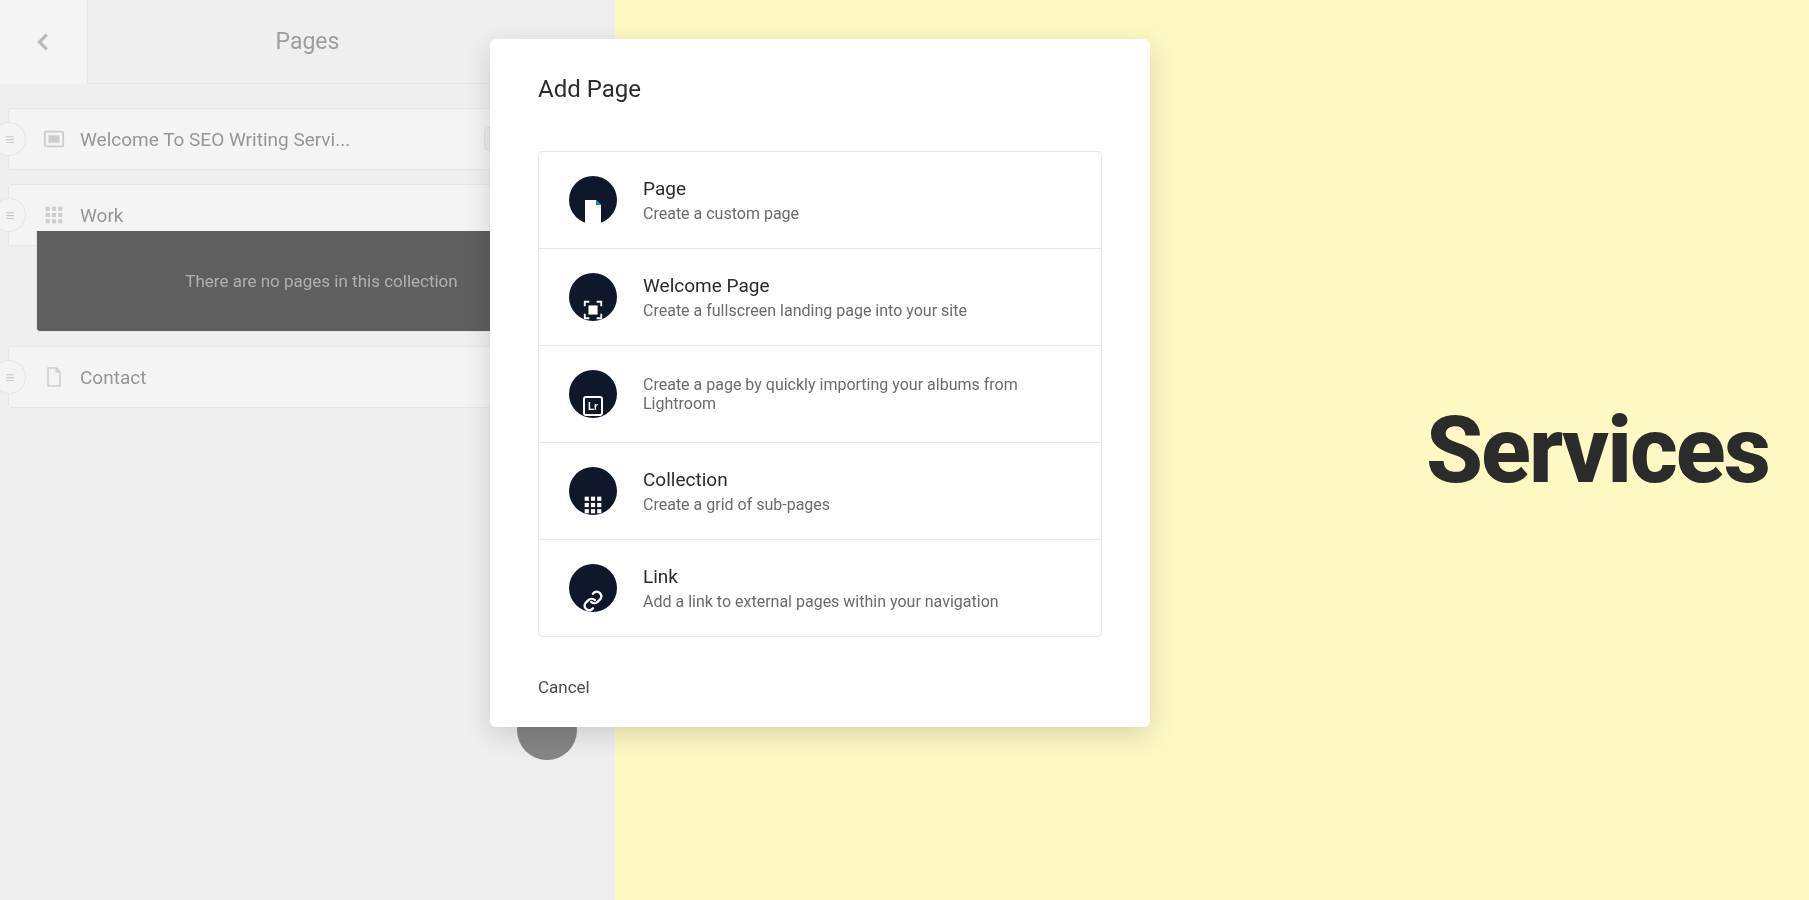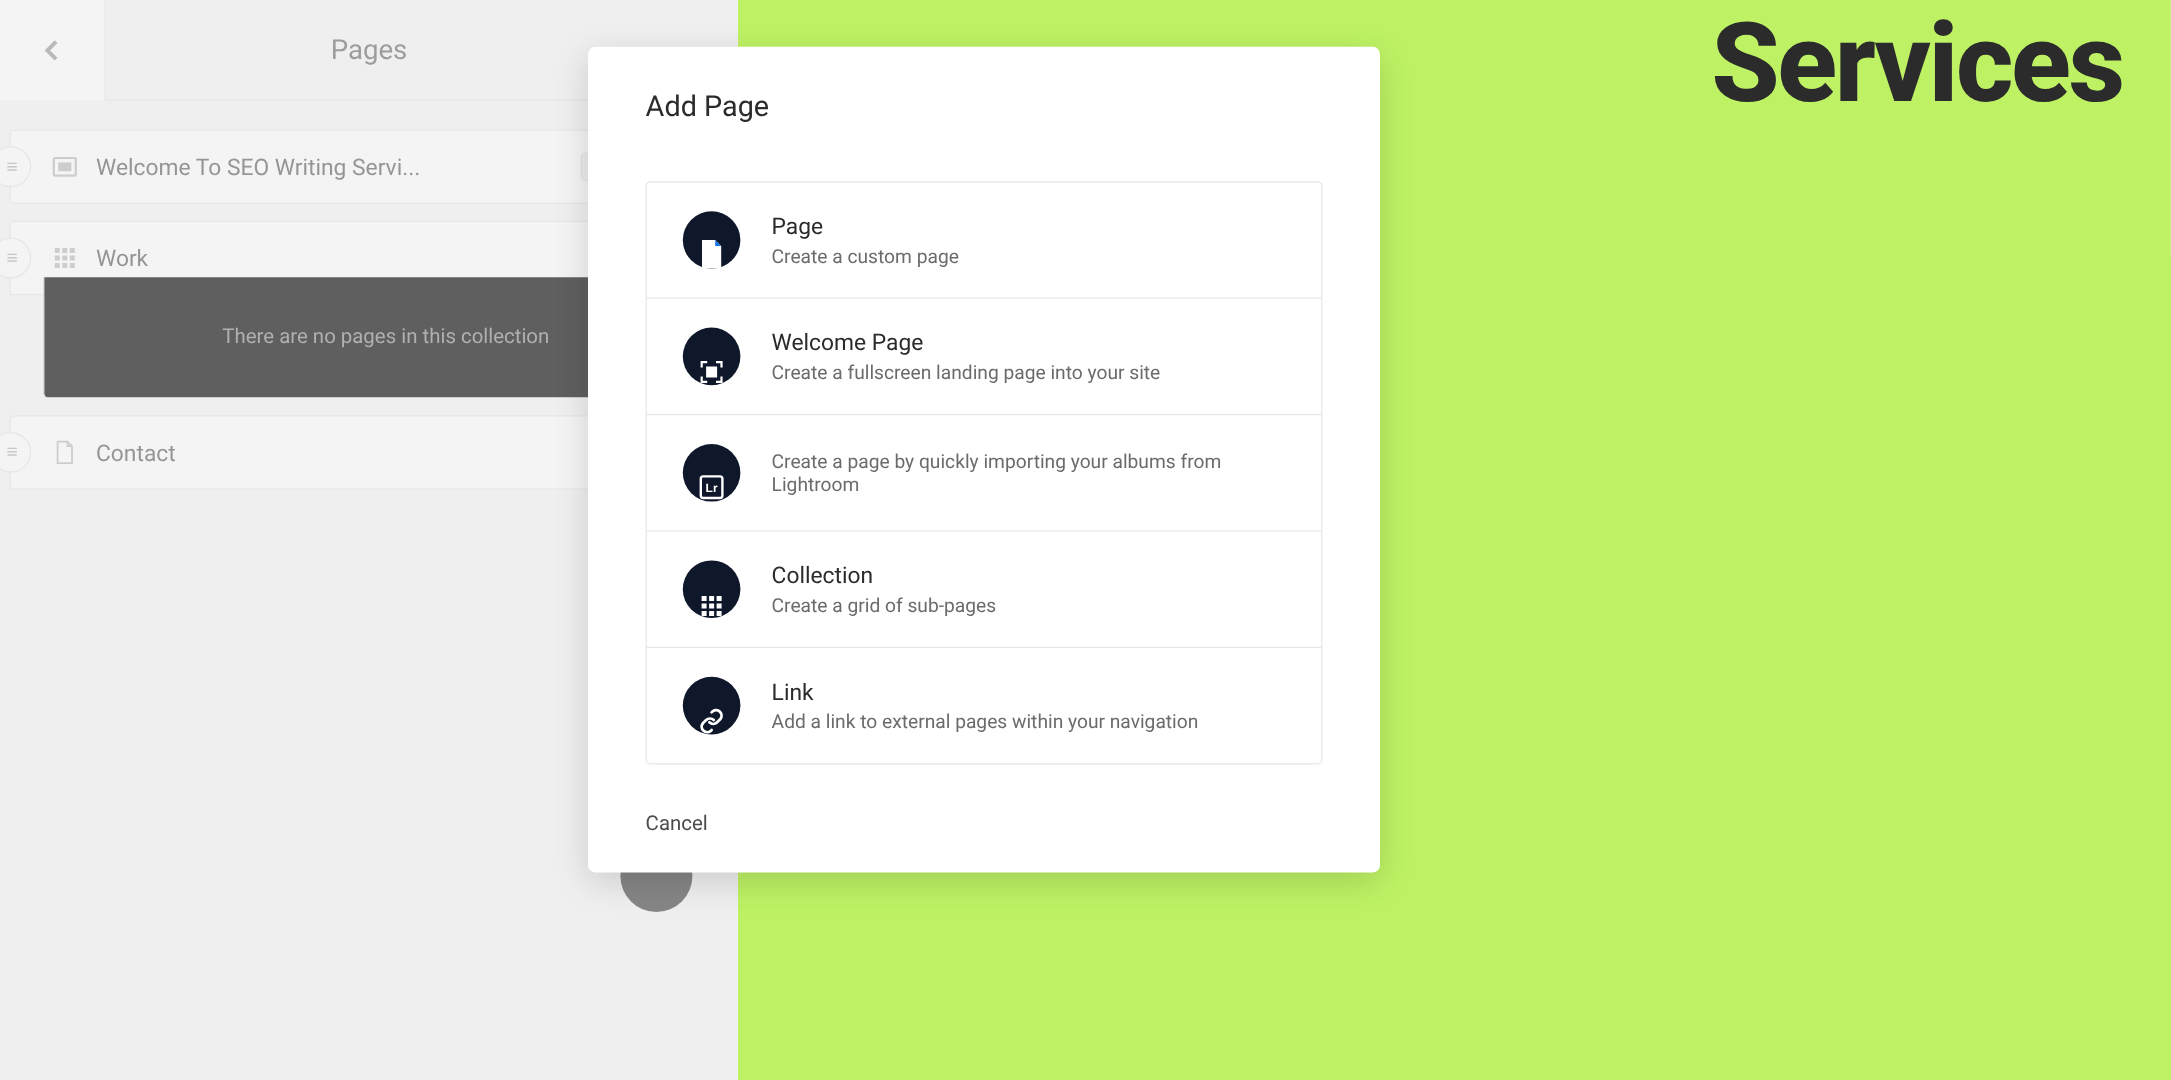--- a/index.html
+++ b/index.html
@@ -128,22 +128,23 @@
   color: #8a8a8a;
 }
 
 
 .content-area {
   position: absolute;
   left: 615px;
   top: 0;
   right: 0;
   bottom: 0;
-  background: #bef264;
-  display: flex;
+  background: #fef9c3;
+  display: flex;
+  align-items: center;
   justify-content: flex-end;
   padding-right: 40px;
 }
 
 .content-text {
   font-size: 92px;
   font-weight: 800;
   color: #2b2b2b;
   letter-spacing: -2px;
 }

